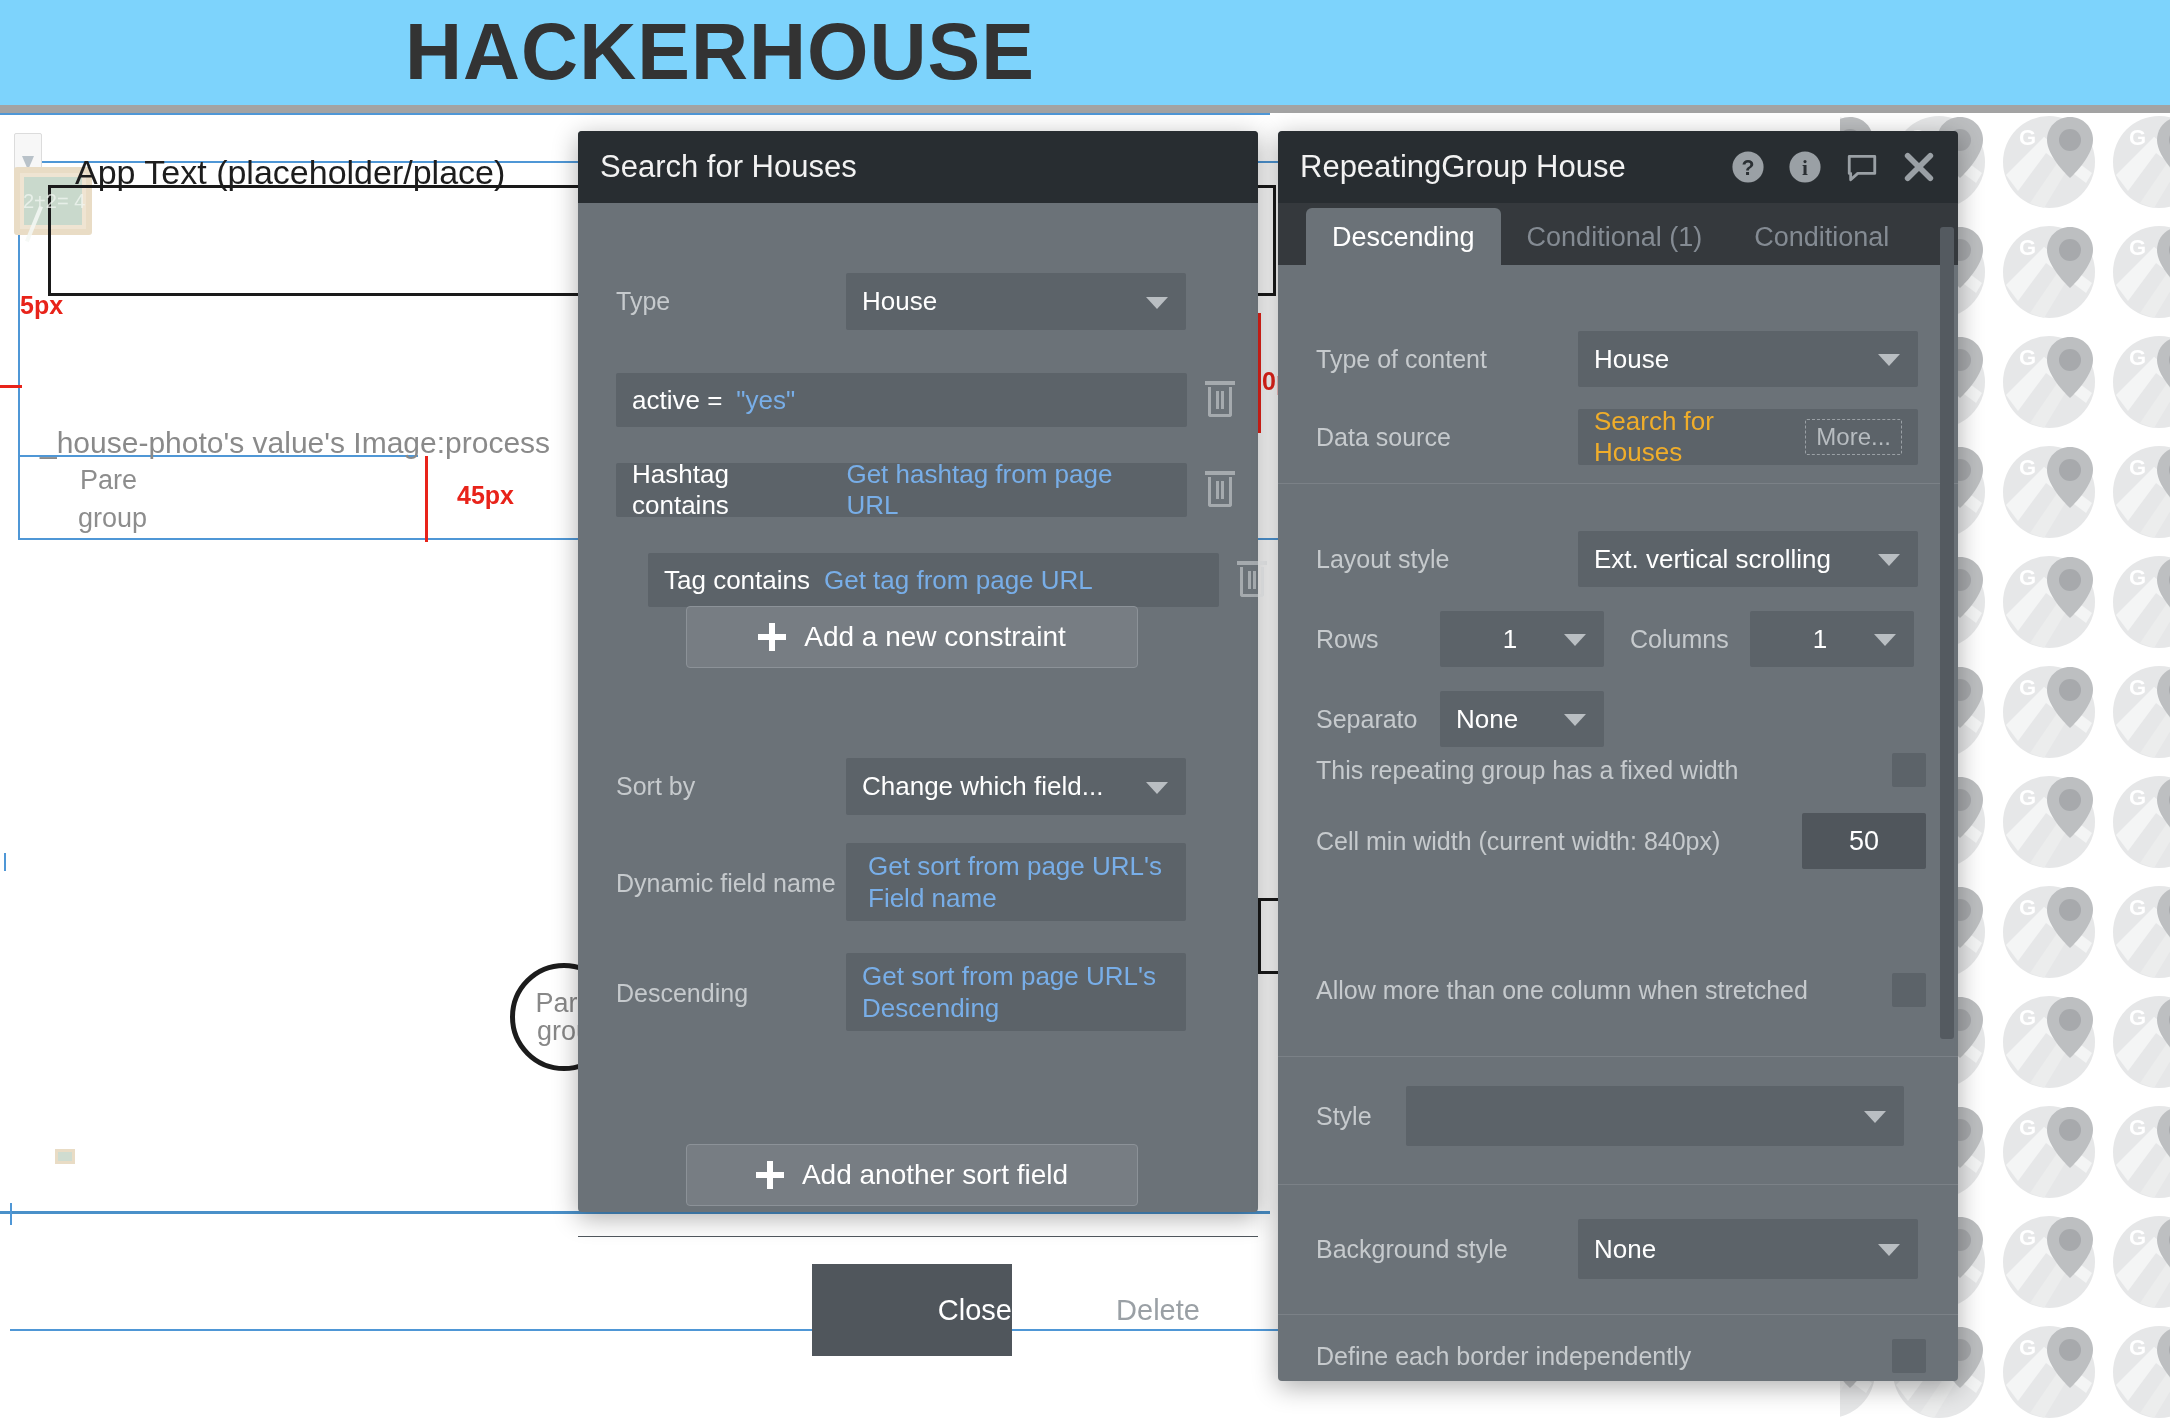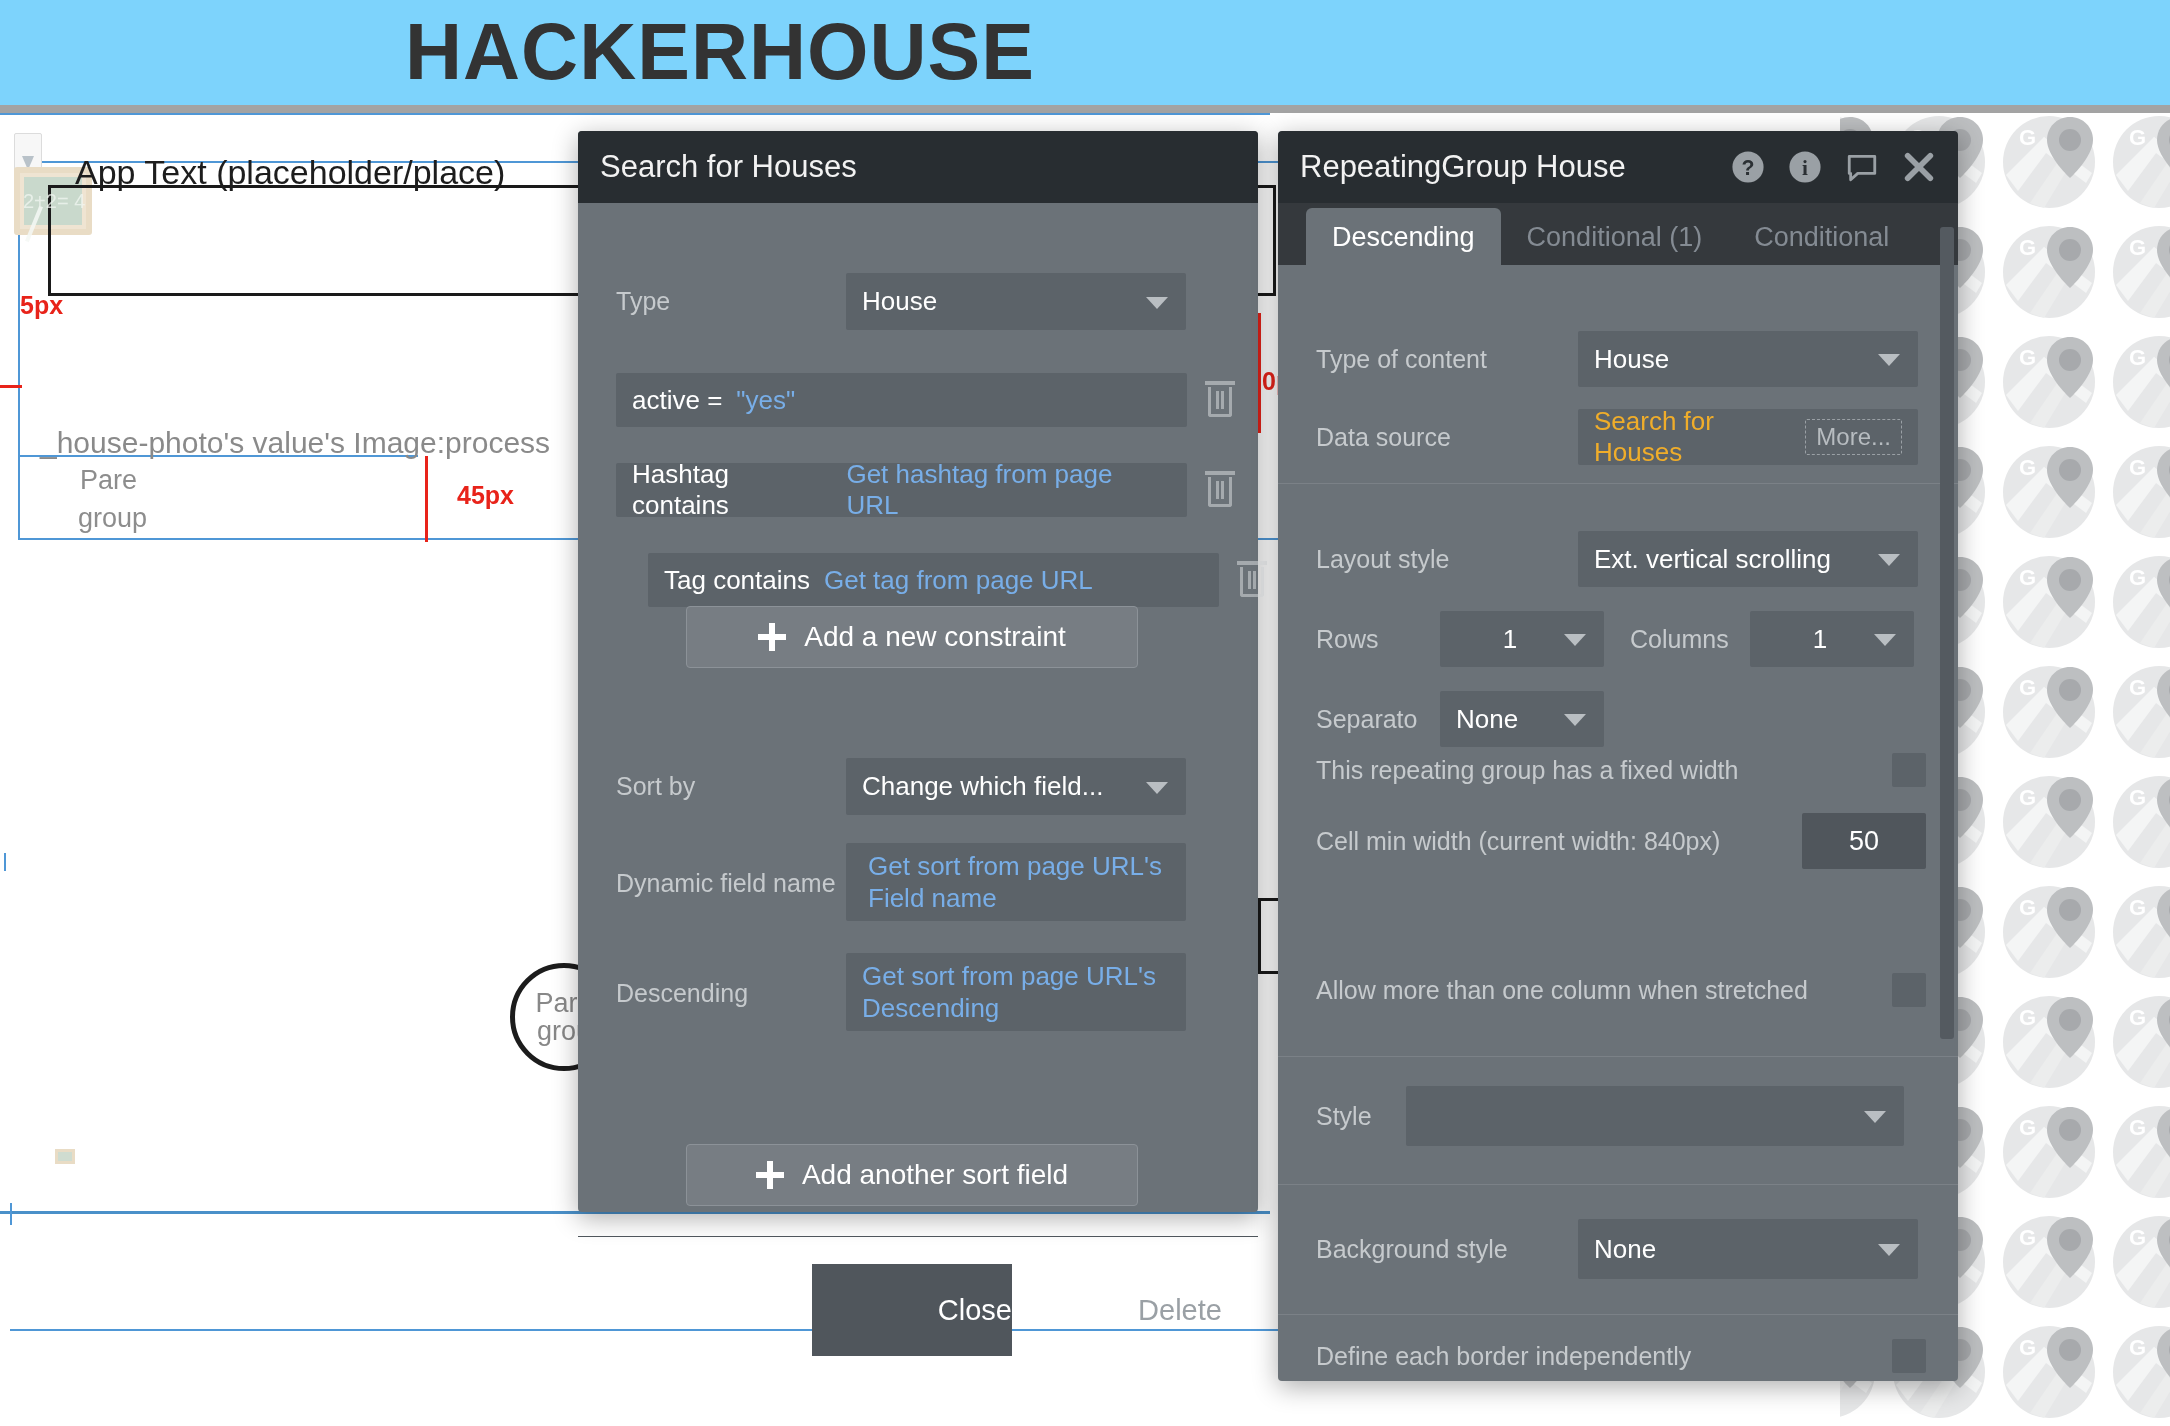--- a/index.html
+++ b/index.html
@@ -387,21 +387,21 @@
 
   <div class="btn-add" style="position:absolute;left:108px;top:1015px;width:452px;height:62px;top:1013px;">
     <span class="plus"></span>
     <span>Add another sort field</span>
   </div>
 
   <div class="footer-sep" style="top:1105px;"></div>
   <div class="btn-close" style="position:absolute;left:234px;top:1133px;width:200px;height:92px;">
     <span>Close</span>
   </div>
-  <div class="btn-delete" style="position:absolute;left:502px;top:1133px;width:200px;height:92px;">
+  <div class="btn-delete" style="position:absolute;left:480px;top:1133px;width:200px;height:92px;">
     <span>Delete</span>
   </div>
 </div>
 
 <div class="dialog" style="left:1278px;top:131px;width:680px;height:1250px;overflow:hidden;">
 
   <div class="dlg-titlebar" style="height:72px;">
     <div class="dlg-title">RepeatingGroup House</div>
     <div class="dlg-icons">
       <svg class="dlg-icon" viewBox="0 0 24 24">

